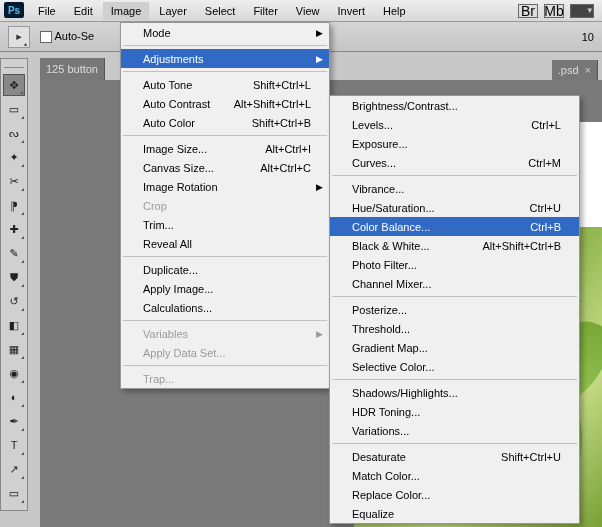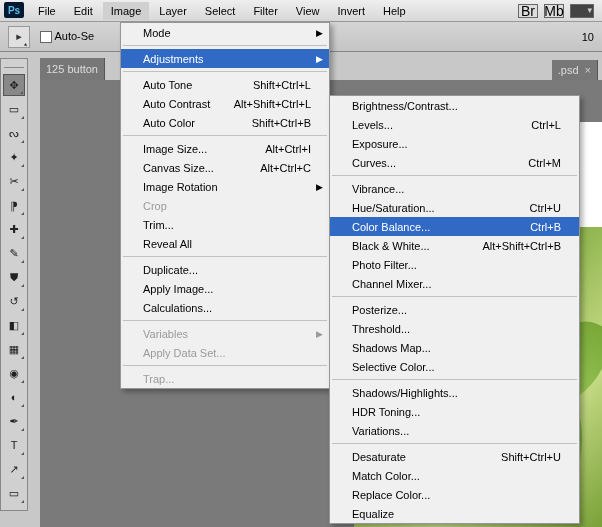--- a/index.html
+++ b/index.html
@@ -219,21 +219,21 @@
       <span>Channel Mixer...</span>
     </div>
     <div class="m-sep"></div>
     <div class="m-row">
       <span>Posterize...</span>
     </div>
     <div class="m-row">
       <span>Threshold...</span>
     </div>
     <div class="m-row">
-      <span>Shadows Map...</span>
+      <span>Gradient Map...</span>
     </div>
     <div class="m-row">
       <span>Selective Color...</span>
     </div>
     <div class="m-sep"></div>
     <div class="m-row">
       <span>Shadows/Highlights...</span>
     </div>
     <div class="m-row">
       <span>HDR Toning...</span>

